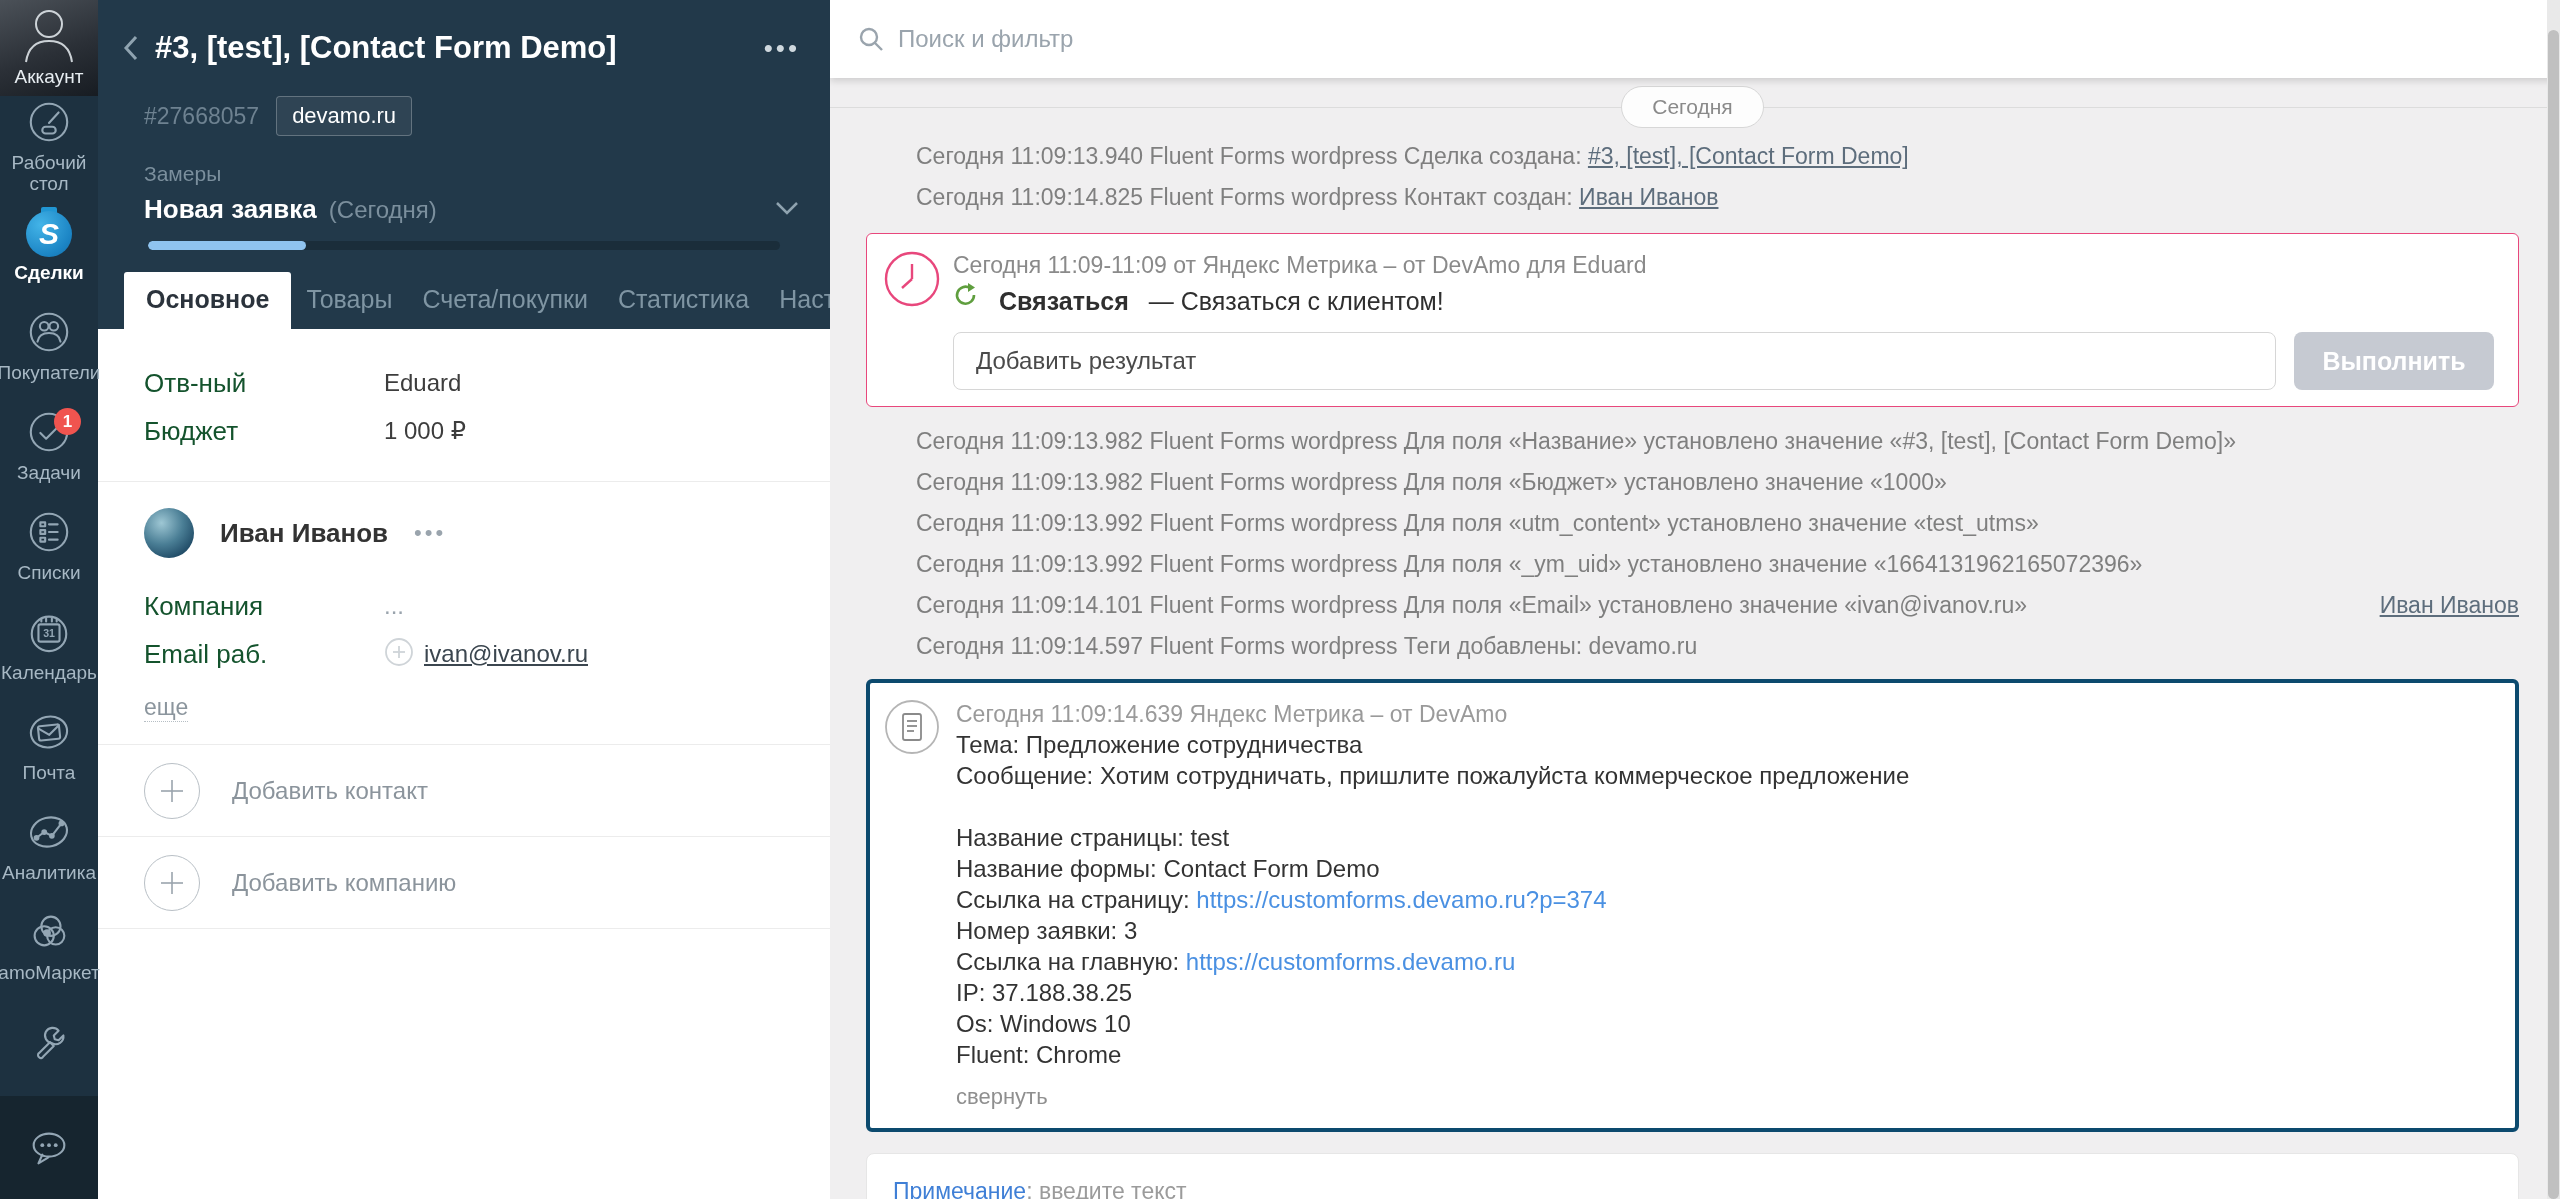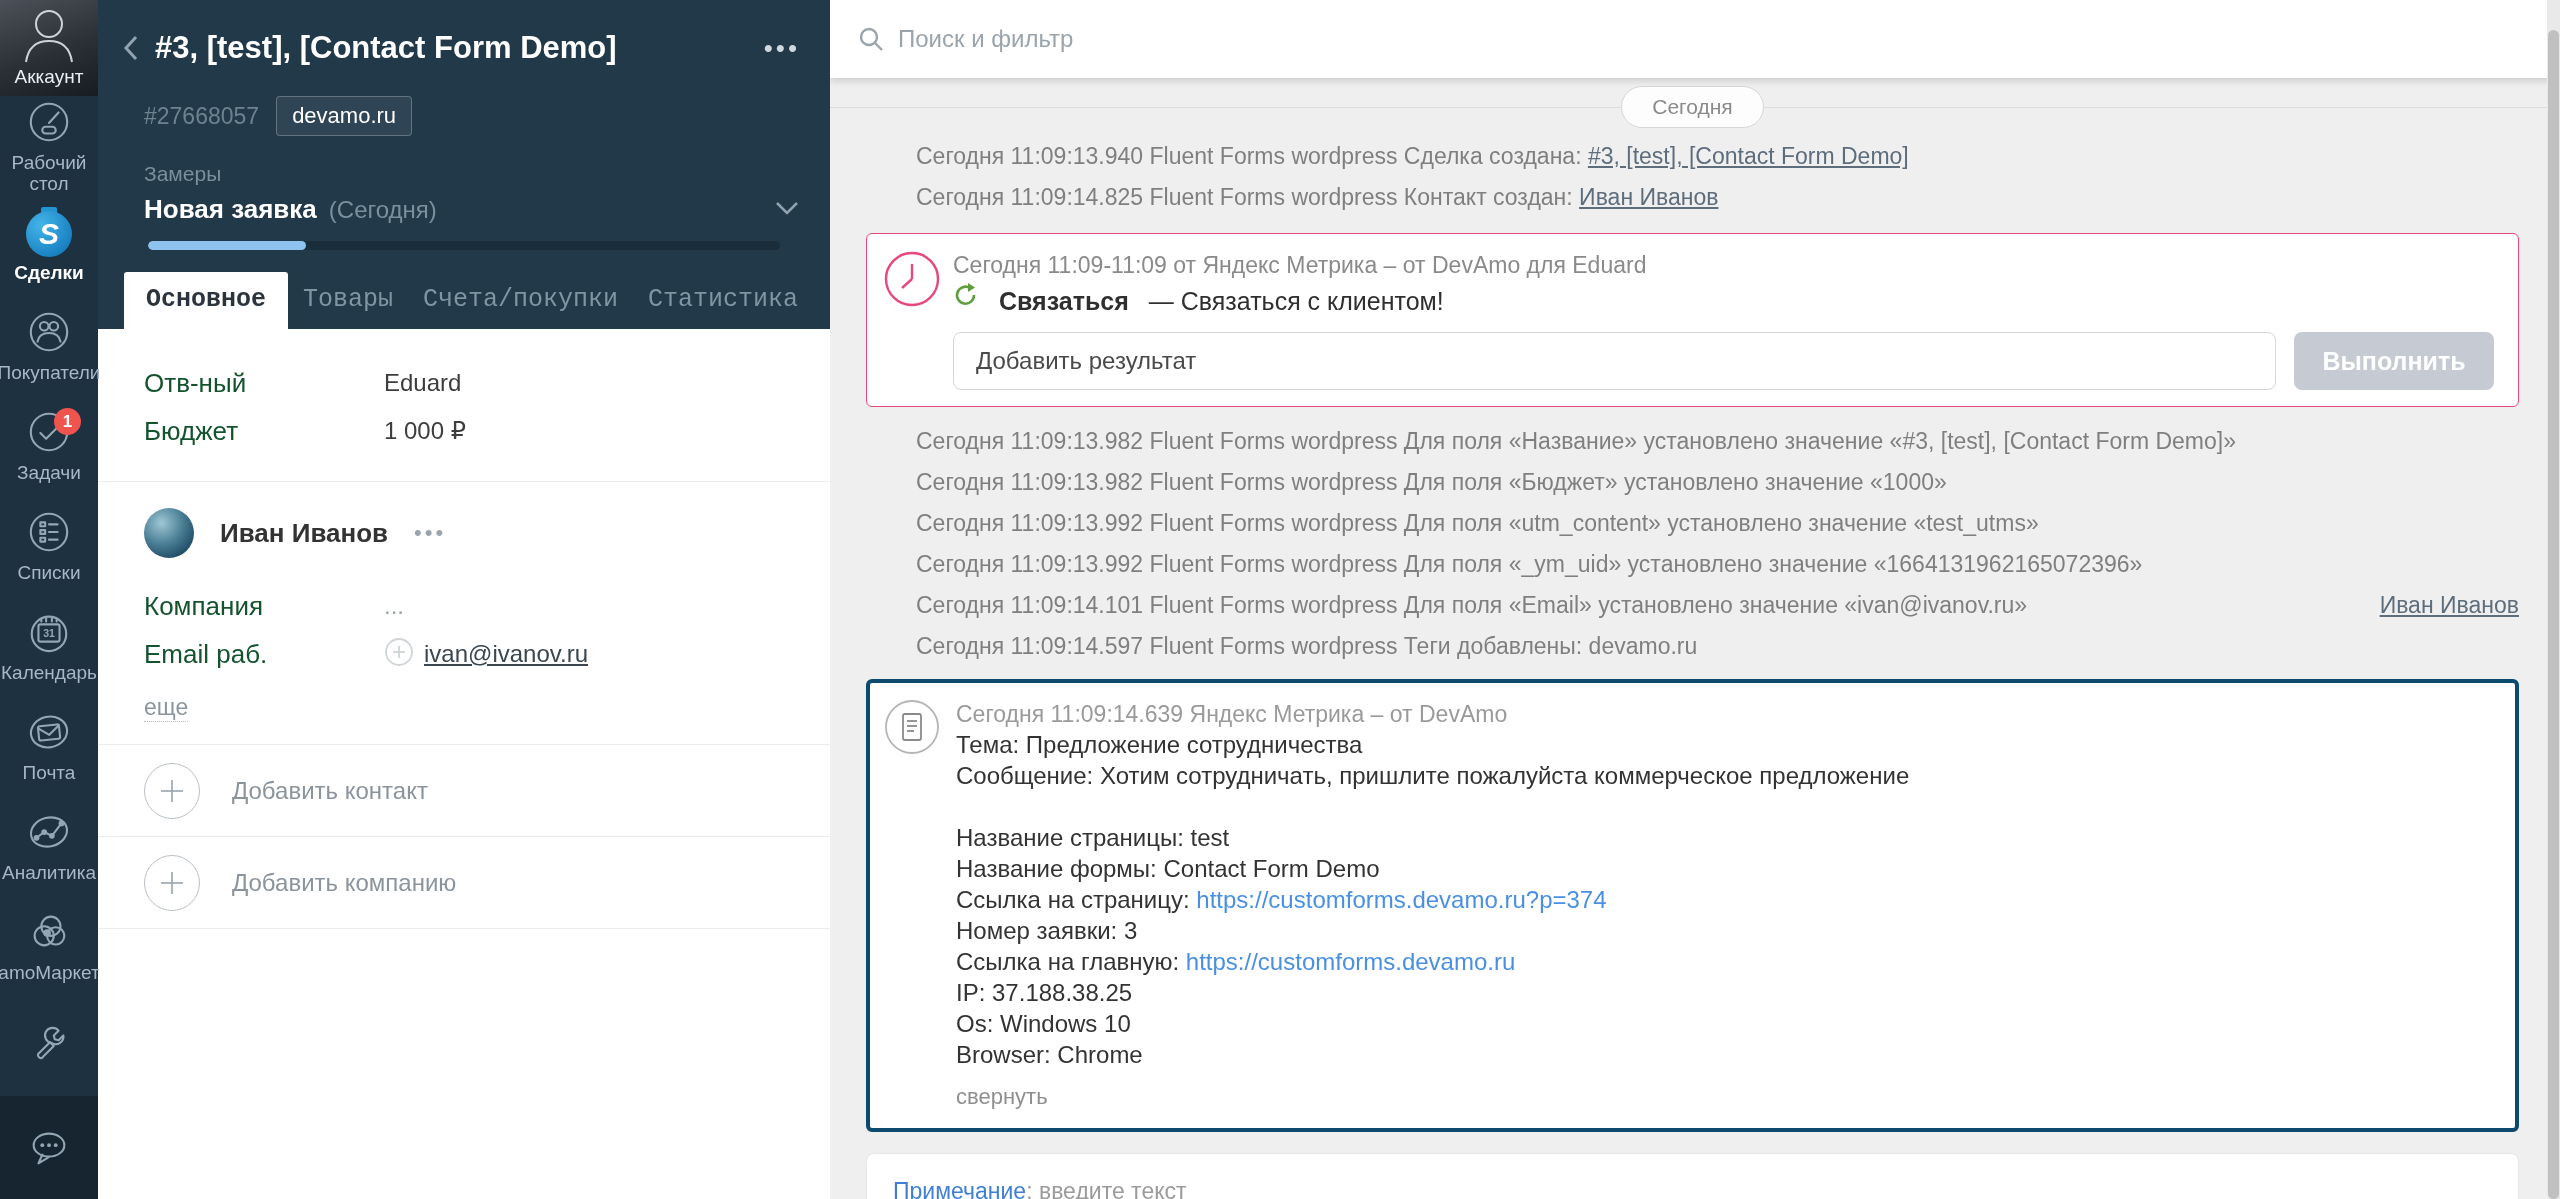--- a/index.html
+++ b/index.html
@@ -33,21 +33,21 @@
   .id-row { display:flex; align-items:center; gap:17px; padding-left:46px; margin-top:30px; }
   .deal-id { color:#6e8291; font-size:23px; }
   .deal-tag { color:#fff; font-size:22px; background:rgba(255,255,255,.06); border:1px solid rgba(255,255,255,.25); border-radius:4px; padding:6px 15px; cursor:pointer; }
   .pipeline-row { padding-left:46px; margin-top:26px; color:#7b8f9d; font-size:21px; }
   .stage-row { padding:0 30px 0 46px; margin-top:8px; display:flex; align-items:center; cursor:pointer; }
   .stage-name { color:#fff; font-size:26px; font-weight:bold; }
   .stage-note { color:#7b8f9d; font-size:24px; margin-left:12px; flex:1; }
   .chev svg { stroke:#8fa3b0; fill:none; stroke-width:2.5; }
   .progress { margin:16px 50px 0 50px; height:9px; border-radius:5px; background:#1a2d3a; overflow:hidden; cursor:pointer; }
   .progress-fill { height:9px; border-radius:5px; background:#8fc3ef; }
-  .tabbar { display:flex; align-items:flex-end; margin-top:22px; padding-left:26px;font-family:Liberation Mono, monospace; }
+  .tabbar { display:flex; align-items:flex-end; margin-top:22px; padding-left:26px; }
   .tab { color:#7f95a3; font-size:25px; padding:13px 15px 15px 15px; cursor:pointer; white-space:nowrap; }
   .tab.active { background:#fff; color:#2b333c; font-weight:bold; border-radius:3px 3px 0 0; padding:13px 22px 15px 22px; }
   .deal-body { flex:1; background:#fff; overflow:hidden; }
   .fields { padding:30px 30px 26px 46px; }
   .frow { display:flex; align-items:center; min-height:48px; }
   .frow .flabel { width:240px; color:#14532d; font-size:26px; flex-shrink:0; }
   .frow .fvalue { color:#3d3d3d; font-size:24px; }
   .hdiv { height:1px; background:#ececec; }
   .contact-block { padding:26px 30px 22px 46px; }
   .contact-top { display:flex; align-items:center; gap:26px; }
@@ -421,21 +421,21 @@
         <div class="msg-line"><span>Тема: Предложение сотрудничества</span></div>
         <div class="msg-line"><span>Сообщение: Хотим сотрудничать, пришлите пожалуйста коммерческое предложение</span></div>
         <div class="msg-line"><span></span></div>
         <div class="msg-line"><span>Название страницы: test</span></div>
         <div class="msg-line"><span>Название формы: Contact Form Demo</span></div>
         <div class="msg-line"><span>Ссылка на страницу: </span><a class="msg-link">https://customforms.devamo.ru?p=374</a></div>
         <div class="msg-line"><span>Номер заявки: 3</span></div>
         <div class="msg-line"><span>Ссылка на главную: </span><a class="msg-link">https://customforms.devamo.ru</a></div>
         <div class="msg-line"><span>IP: 37.188.38.25</span></div>
         <div class="msg-line"><span>Os: Windows 10</span></div>
-        <div class="msg-line"><span>Browser: Chrome</span></div>
+        <div class="msg-line"><span>Fluent: Chrome</span></div>
       </div>
       <span class="collapse">свернуть</span>
     </div>
 
     <div class="note-bar">
       <span class="note-label">Примечание</span><span class="note-ph">: введите текст</span>
     </div>
   </div>
 
   <div class="scrollbar">

